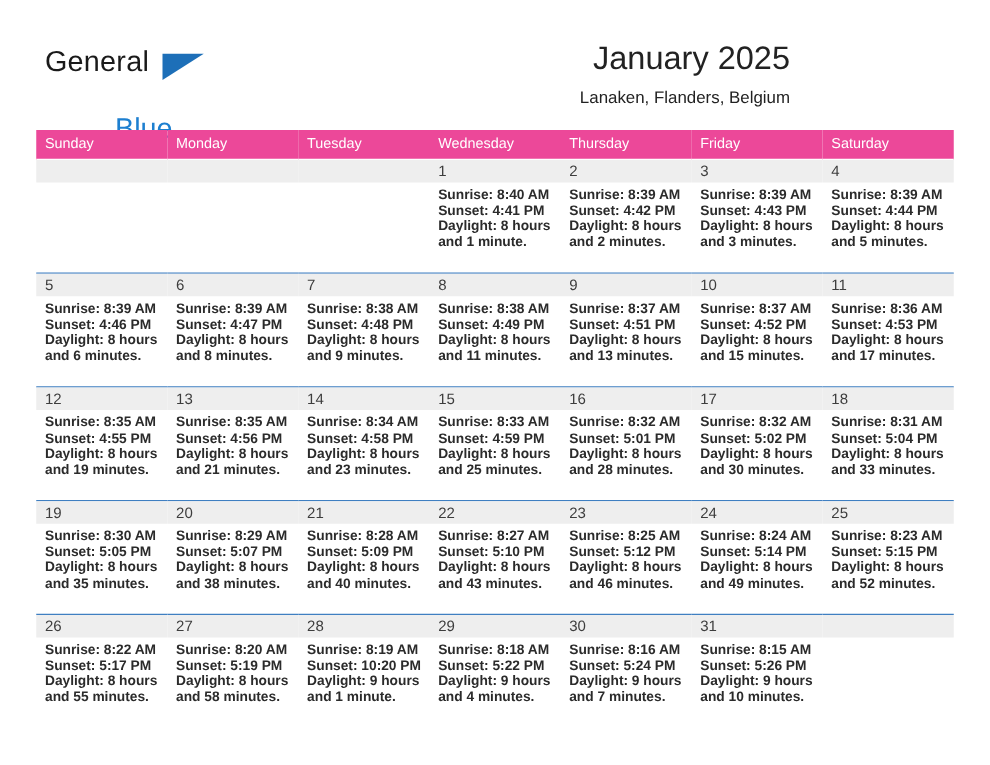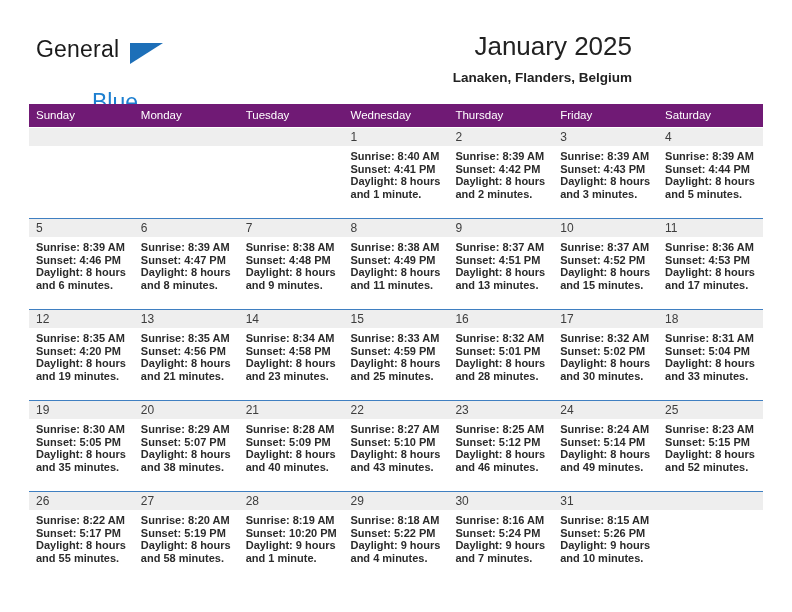--- a/index.html
+++ b/index.html
@@ -76,36 +76,35 @@
     color: #222222;
     line-height: 32px;
     white-space: nowrap;
   }
   .cal-subtitle {
     margin-top: 7px;
     font-size: 13.5px;
     color: #222222;
     line-height: 18px;
     white-space: nowrap;
-    font-weight: bold;
   }
 
   
   .calendar {
     position: absolute;
     left: 29px;
     top: 104px;
     width: 734px;
     border-collapse: collapse;
     table-layout: fixed;
   }
   .calendar col { width: 104.857px; }
 
   .calendar thead th {
-    background: #701a75;
+    background: #ec4899;
     color: #ffffff;
     font-size: 11.5px;
     font-weight: normal;
     text-align: left;
     padding: 5px 0 5px 7px;
     height: 11px;
     line-height: 13px;
   }
 
   .calendar tbody td {
@@ -329,21 +328,21 @@
               </div>
             </div>
           </td>
         </tr>
         <tr>
           <td>
             <div class="cell-inner">
               <div class="daynum-band">12</div>
               <div class="cell-body">
                 <div>Sunrise: 8:35 AM</div>
-                <div>Sunset: 4:20 PM</div>
+                <div>Sunset: 4:55 PM</div>
                 <div>Daylight: 8 hours</div>
                 <div>and 19 minutes.</div>
               </div>
             </div>
           </td>
           <td>
             <div class="cell-inner">
               <div class="daynum-band">13</div>
               <div class="cell-body">
                 <div>Sunrise: 8:35 AM</div>

